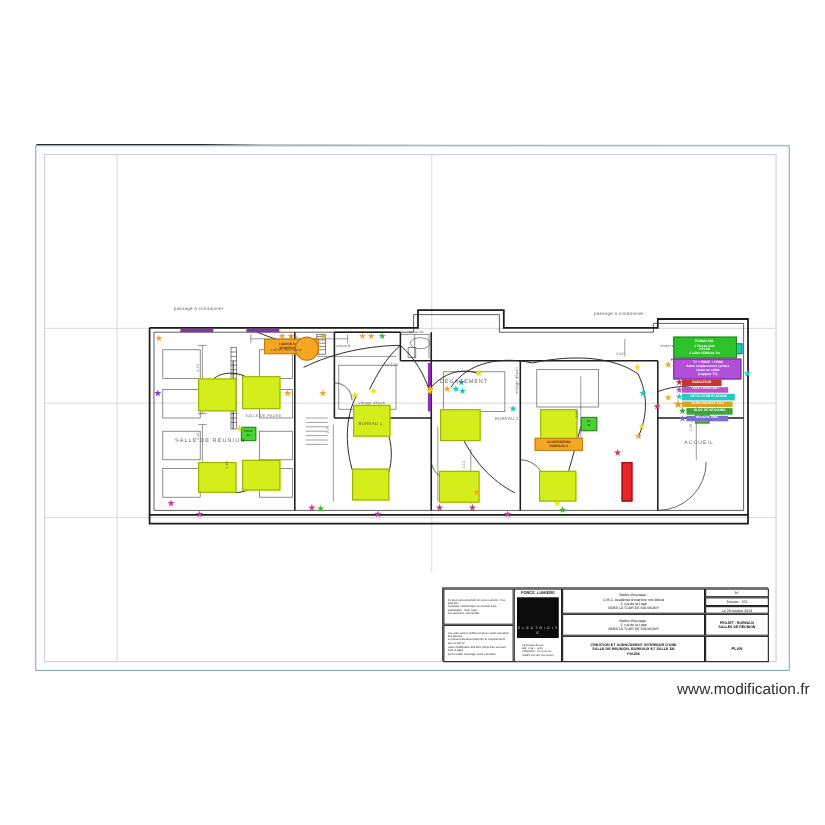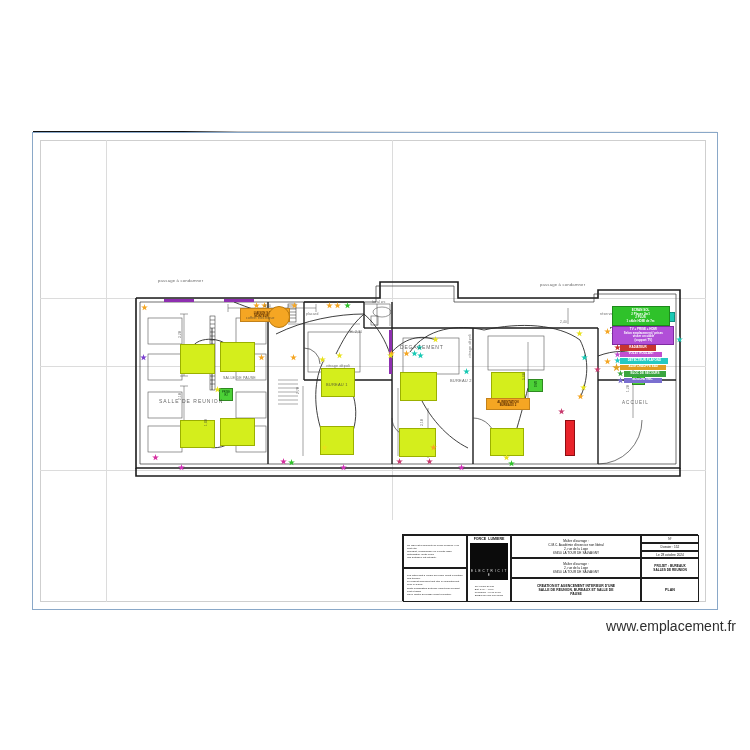--- a/index.html
+++ b/index.html
@@ -429,14 +429,14 @@
     </div>
     <div class="tb-cell" style="left:238px;top:23px;width:58px;height:20px;">
       <span style="font-weight:bold;">PROJET : BUREAUX
 SALLES DE REUNION</span>
     </div>
     <div class="tb-cell" style="left:238px;top:43px;width:58px;height:24px;">
       <span style="font-weight:bold;font-size:3.6px;">PLAN</span>
     </div>
   </div>
 
-  <div class="wm">www.emplacement.fr</div>
+  <div class="wm">www.modification.fr</div>
 </div>
 
 </body></html>

